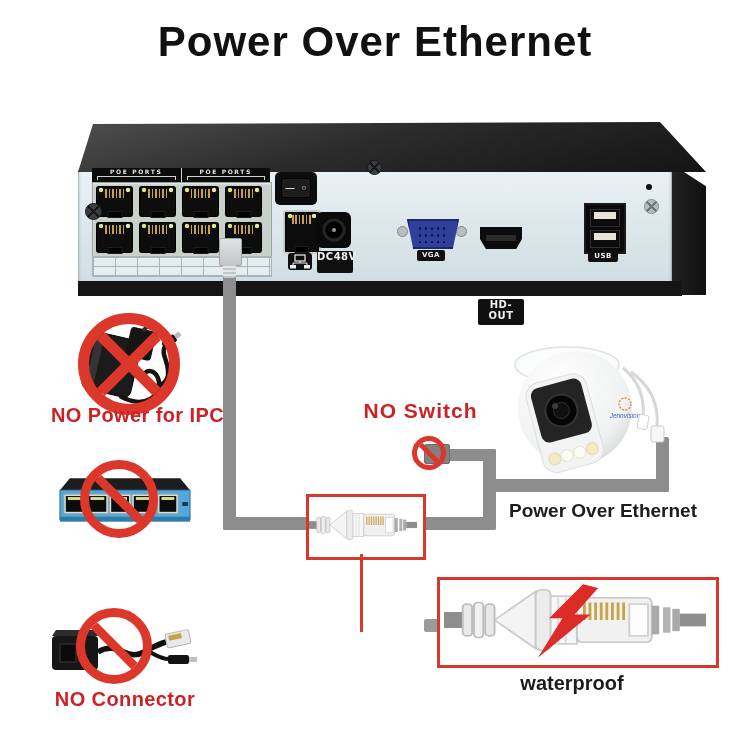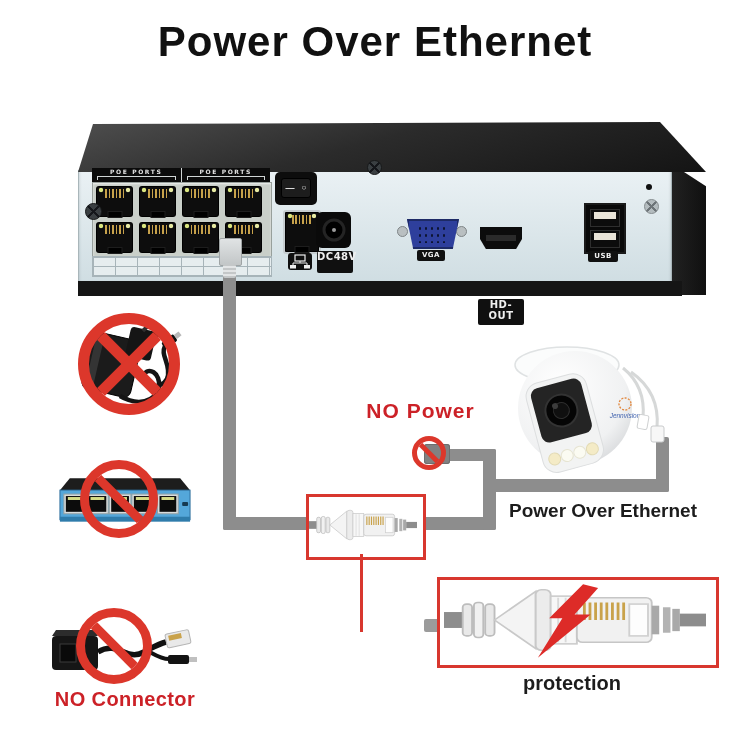--- a/index.html
+++ b/index.html
@@ -212,20 +212,21 @@
       <line x1="62" y1="14" x2="70" y2="2" stroke="#2e2e2e" stroke-width="4"></line>
       <line x1="73" y1="20" x2="83" y2="9" stroke="#2e2e2e" stroke-width="4"></line>
     </g>
     <path d="M48 84 C72 98 92 84 86 66 C82 55 68 58 74 68 C80 79 98 74 96 58 C95 47 89 42 93 34" stroke="#141414" stroke-width="4.5" fill="none"></path>
     <g transform="rotate(-38 97 30)">
       <rect x="90" y="26" width="15" height="8" rx="2" fill="#0f0f0f"></rect>
       <rect x="105" y="27.5" width="6" height="5" fill="#b9b9b9"></rect>
     </g>
   </svg>
   <div class="ban x" style="left:78px;top:313px;width:102px;height:102px;border-width:11px;--bar:11px"></div>
+  <div class="red-label" style="left:40px;top:404px;width:195px;font-size:20px">NO Power for IPC</div>
 
   <svg class="abs" style="left:56px;top:470px" width="138" height="58" viewBox="0 0 140 58">
     <polygon points="14,8 126,8 136,20 4,20" fill="#1d1d1d"></polygon>
     <rect x="4" y="20" width="132" height="30" fill="#54a7da" stroke="#2c6d9c"></rect>
     <rect x="4" y="47" width="132" height="5" fill="#2f7cab"></rect>
     <g>
       <rect x="8" y="24" width="22" height="20" fill="#d8dcdc" stroke="#93a0a2"></rect>
       <rect x="31" y="24" width="22" height="20" fill="#d8dcdc" stroke="#93a0a2"></rect>
       <rect x="54" y="24" width="22" height="20" fill="#d8dcdc" stroke="#93a0a2"></rect>
       <rect x="77" y="24" width="22" height="20" fill="#d8dcdc" stroke="#93a0a2"></rect>
@@ -254,21 +255,21 @@
     <g transform="rotate(-12 129 25)">
       <rect x="118" y="18" width="24" height="14" rx="2" fill="#e9e9e9" stroke="#b5b5b5"></rect>
       <rect x="121" y="20" width="13" height="5" fill="#c9a24b"></rect>
     </g>
     <rect x="120" y="41" width="21" height="9" rx="2" fill="#131313"></rect>
     <rect x="141" y="43" width="8" height="5" fill="#c0c0c0"></rect>
   </svg>
   <div class="ban" style="left:76px;top:608px;width:76px;height:76px;border-width:9px;--bar:9px"></div>
   <div class="red-label" style="left:40px;top:688px;width:170px;font-size:20px">NO Connector</div>
 
-  <div class="red-label" style="left:358px;top:399px;width:125px;font-size:21px;letter-spacing:1px">NO Power</div>
+  <div class="red-label" style="left:358px;top:399px;width:125px;font-size:21px;letter-spacing:1px">NO Switch</div>
   <div class="ban" style="left:412px;top:436px;width:34px;height:34px;border-width:5px;--bar:5px"></div>
 
   <svg class="abs" style="left:505px;top:338px" width="190" height="150" viewBox="0 0 190 150">
     <defs>
       <radialGradient id="ballGrad" cx="38%" cy="32%" r="75%">
         <stop offset="0%" stop-color="#ffffff"></stop>
         <stop offset="75%" stop-color="#f0f1f2"></stop>
         <stop offset="100%" stop-color="#d8dadc"></stop>
       </radialGradient>
     </defs>
@@ -333,15 +334,15 @@
 
   <div class="abs" style="left:424px;top:619px;width:15px;height:13px;background:#9b9b9b;border-radius:2px"></div>
   <div class="redbox" style="left:437px;top:577px;width:276px;height:85px">
     <svg style="position:absolute;left:4px;top:5px" width="262" height="70" viewBox="0 0 140 44" preserveAspectRatio="none">
       <use href="#wpconn"></use>
     </svg>
     <svg style="position:absolute;left:96px;top:2px" width="64" height="78" viewBox="0 0 68 78">
       <path d="M50 0 L14 36 L28 36 L2 78 L58 32 L41 32 L66 4 Z" fill="#dd2b28"></path>
     </svg>
   </div>
-  <div class="black-label" style="left:462px;top:672px;width:220px;font-size:20px">protection</div>
+  <div class="black-label" style="left:462px;top:672px;width:220px;font-size:20px">waterproof</div>
 
 </div>
 
 </body></html>

